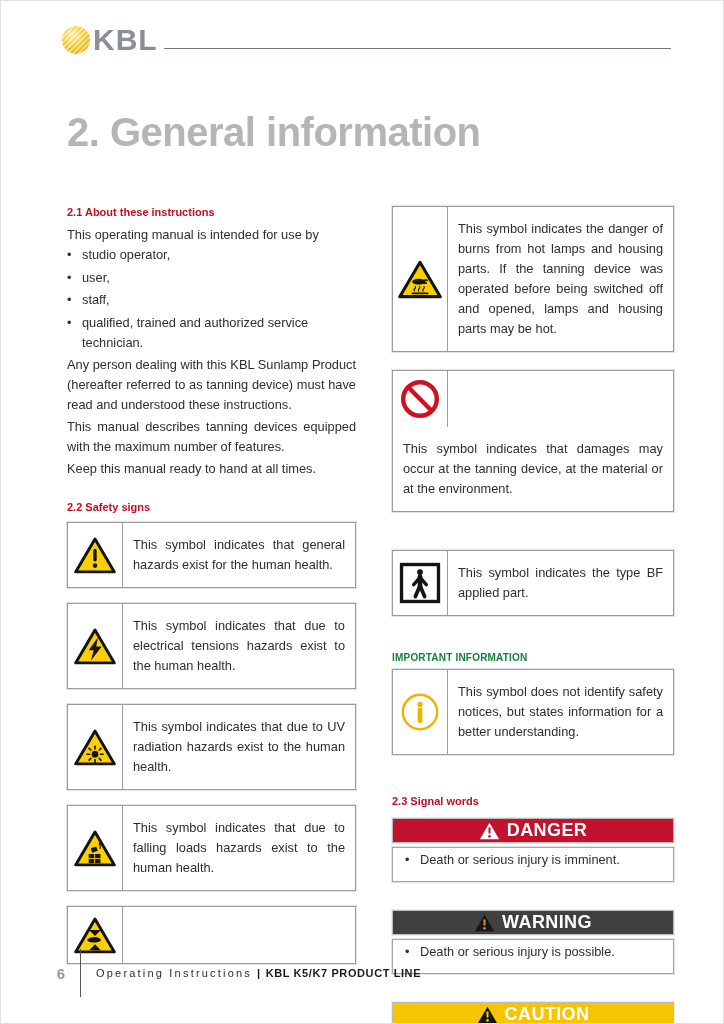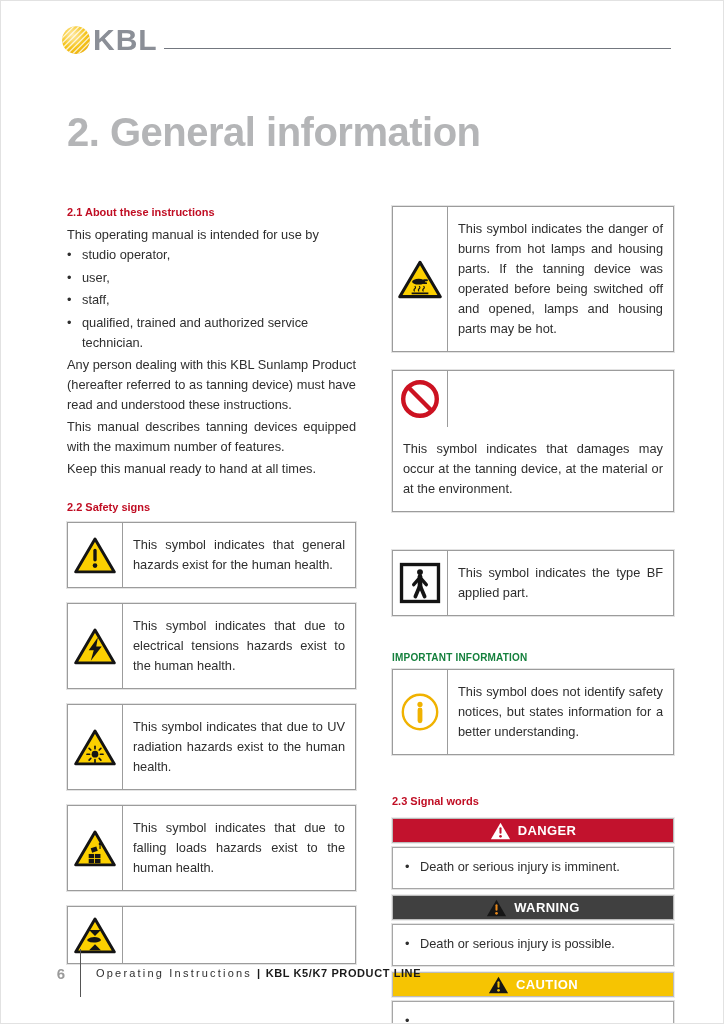--- a/index.html
+++ b/index.html
@@ -29,22 +29,22 @@
   h2.safety { margin-top:22px; margin-bottom:9px; }
   
   .sign-box { display:flex; border:1px solid #9c9c9c; outline:1px solid #e3e3e3; margin-bottom:15px; background:#fff; }
   .sign-icon-cell { width:55px; flex:none; border-right:1px solid #9c9c9c; display:flex; align-items:center; justify-content:center; min-height:56px; }
   .sign-text { flex:1; padding:12px 10px; font-size:12.8px; line-height:20px; text-align:justify; white-space:pre-line; }
   .mb18 { margin-bottom:18px; } .mb38 { margin-bottom:38px;flex-direction:column; } .mb36 { margin-bottom:36px; }
   
   .ii-heading { font-size:10px; font-weight:bold; color:#15803d; letter-spacing:0.2px; margin:0 0 6px; }
   
   h2.signal { margin-top:40px; margin-bottom:11px; }
-  .signal-bar { height:25px; border:1px solid #bcbcbc; outline:1px solid #ececec; display:flex; align-items:center; justify-content:center; gap:7px; color:#fff; font-weight:bold; font-size:13px; letter-spacing:0.4px; }
-  .signal-box { border:1px solid #a6a6a6; outline:1px solid #e3e3e3; margin:4px 0 6px; padding:10px 12px 12px; font-size:12.8px; line-height:18px; display:flex; }
+  .signal-bar { height:25px; border:1px solid #bcbcbc; outline:1px solid #ececec; display:flex; align-items:center; justify-content:center; gap:7px; color:#fff; font-weight:bold; font-size:18px; letter-spacing:0.4px; }
+  .signal-box { border:1px solid #a6a6a6; outline:1px solid #e3e3e3; margin:4px 0 28px; padding:3px 12px 12px; font-size:12.8px; line-height:18px; display:flex; }
   .signal-box .dot::before { content:"•"; }
   .signal-box .dot { width:15px; flex:none; }
   
   .footer { position:absolute; left:42px; bottom:26px; display:flex; align-items:center; }
   .page-num { font-size:15px; font-weight:bold; color:#9a9a9a; width:22px; text-align:right; }
   .footer-rule { width:1px; height:48px; background:#555; margin:0 15px; flex:none; }
   .footer-label { font-size:11px; letter-spacing:2.2px; color:#2e2e2e; }
   .footer-product { font-size:11px; font-weight:bold; letter-spacing:0.6px; color:#1a1a1a; margin-left:5px; }
   svg { display:block; }
 </style>

